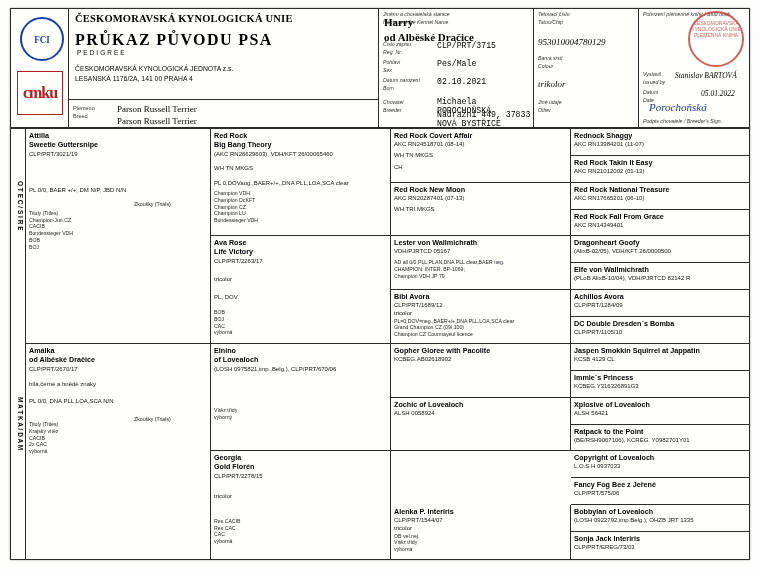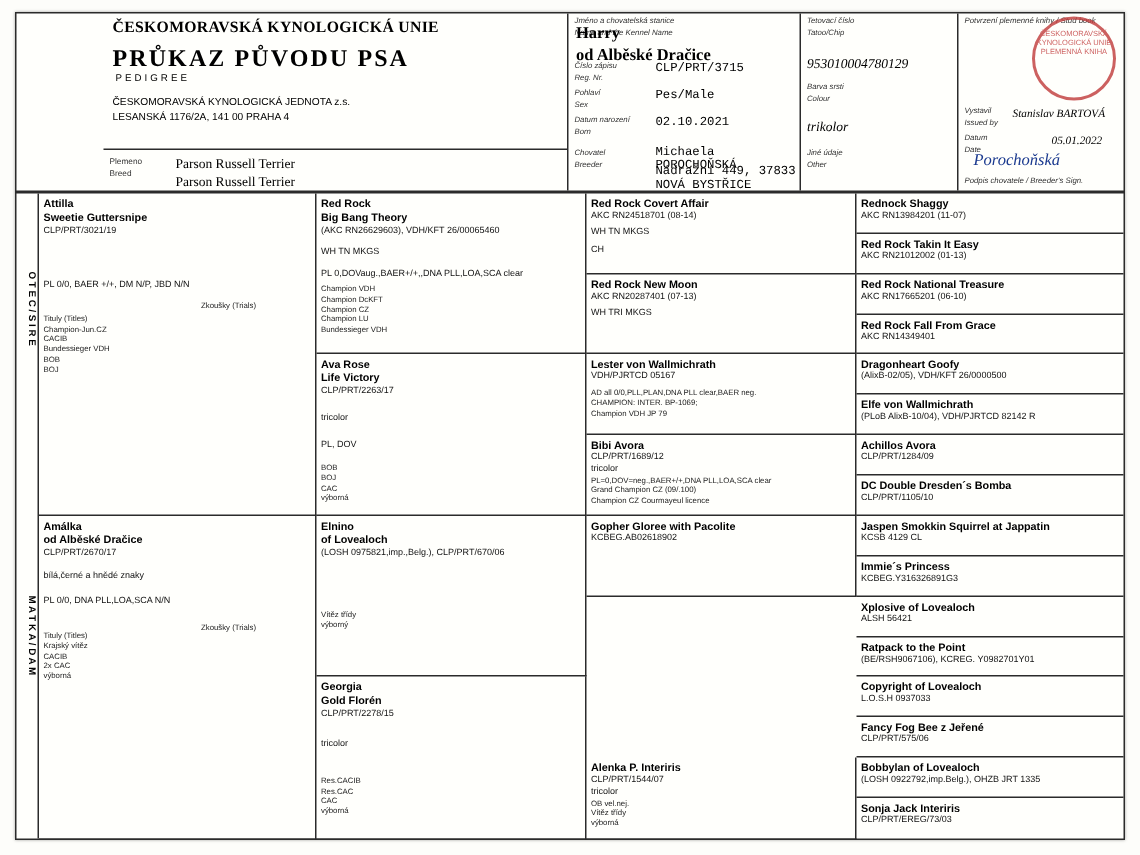--- a/index.html
+++ b/index.html
@@ -51,20 +51,28 @@
   .scribble{font-family:"Liberation Serif",serif;color:#1b3a8f;}
 </style>
 </head>
 <body>
 
 <div id="page">
   <div class="sheet"></div>
 
   <div class="hdr">
 
+    <div class="logo-box">
+      <div class="fci">
+        <span>FCI</span>
+      </div>
+      <div class="cmku">
+        <i>cmku</i>
+      </div>
+    </div>
 
     <div class="mid">
       <div class="org">ČESKOMORAVSKÁ KYNOLOGICKÁ UNIE</div>
       <div class="pedtitle">PRŮKAZ PŮVODU PSA</div>
       <div class="pedsub">PEDIGREE</div>
       <div class="club" style="white-space:pre-line">ČESKOMORAVSKÁ KYNOLOGICKÁ JEDNOTA z.s.
 LESANSKÁ 1176/2A, 141 00 PRAHA 4</div>
 
       <div class="breedrow">
         <div class="breedlbl" style="white-space:pre-line">Plemeno
@@ -223,20 +231,24 @@
       <div class="ln">CLP/PRT/1689/12</div>
       <div class="ln">tricolor</div>
       <div class="lnsm" style="white-space:pre-line">PL=0,DOV=neg.,BAER+/+,DNA PLL,LOA,SCA clear
 Grand Champion CZ                                (09/.100)
 Champion CZ                                Courmayeul licence</div>
     </div>
     <div class="gencell" style="left:380px;top:215px;width:180px;height:54px">
       <div class="nm">Gopher Gloree with Pacolite</div>
       <div class="ln">KCBEG.AB02618902</div>
     </div>
+    <div class="gencell" style="left:380px;top:269px;width:180px;height:53px">
+      <div class="nm">Zochic of Lovealoch</div>
+      <div class="ln">ALSH 0058924</div>
+    </div>
     <div class="gencell" style="left:380px;top:376px;width:180px;height:55px">
       <div class="nm">Alenka P. Interiris</div>
       <div class="ln">CLP/PRT/1544/07</div>
       <div class="ln">tricolor</div>
       <div class="lnsm" style="white-space:pre-line">OB vel.nej.
 Vítěz třídy
 výborná</div>
     </div>
 
     <div class="gencell" style="left:560px;top:0;width:178px;height:27px;border-right:none">

